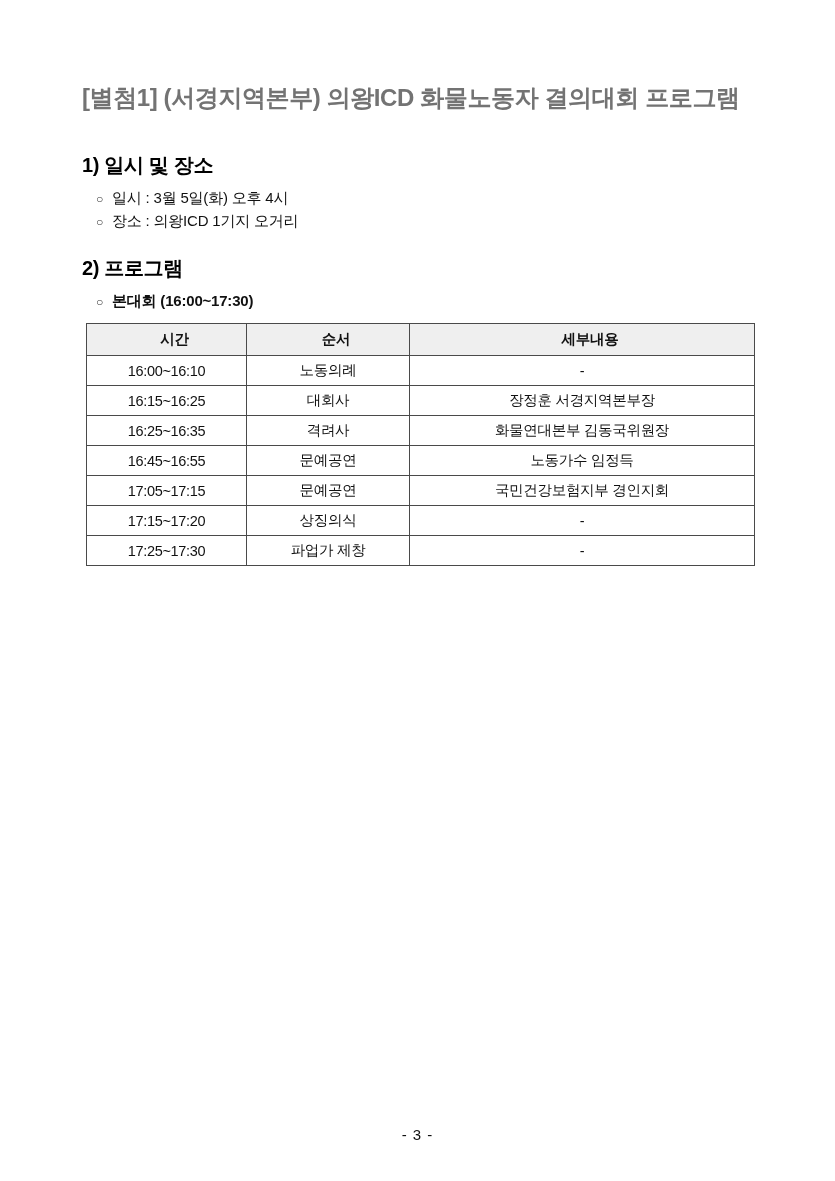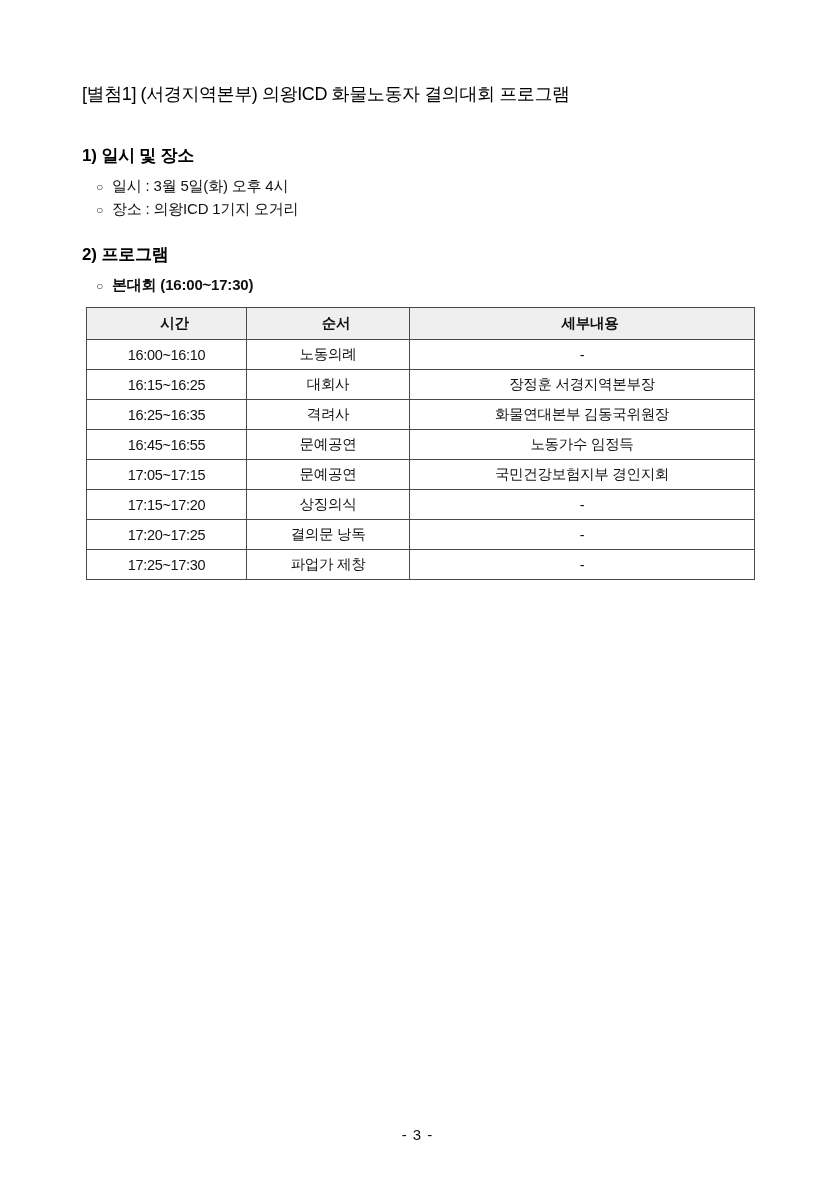--- a/index.html
+++ b/index.html
@@ -15,31 +15,31 @@
     position: relative;
   }
   .page {
     position: relative;
     width: 835px;
     height: 1181px;
     box-sizing: border-box;
     padding: 60px 82px 0 82px;
   }
   .doc-title {
-    font-size: 18px;
-    font-weight: normal;
+    font-size: 24px;
+    font-weight: bold;
     letter-spacing: -0.4px;
     margin: 22px 0 0 0;
-    color: #000000;
+    color: #737373;
   }
   .section {
     margin-top: 38px;
   }
   .section-heading {
-    font-size: 17px;
+    font-size: 20px;
     font-weight: bold;
     letter-spacing: -0.3px;
     color: #000;
     margin: 0 0 10px 0;
   }
   .section-heading .num {
     display: inline-block;
     margin-right: 5px;
   }
   .bullet-line {
@@ -180,25 +180,20 @@
           <td>17:05~17:15</td>
           <td>문예공연</td>
           <td>국민건강보험지부 경인지회</td>
         </tr>
         <tr>
           <td>17:15~17:20</td>
           <td>상징의식</td>
           <td class="dash">-</td>
         </tr>
         <tr>
-          <td>17:20~17:25</td>
-          <td>결의문 낭독</td>
-          <td class="dash">-</td>
-        </tr>
-        <tr>
           <td>17:25~17:30</td>
           <td>파업가 제창</td>
           <td class="dash">-</td>
         </tr>
       </tbody>
     </table>
   </div>
 
   <div class="page-number">- 3 -</div>
 </div>

